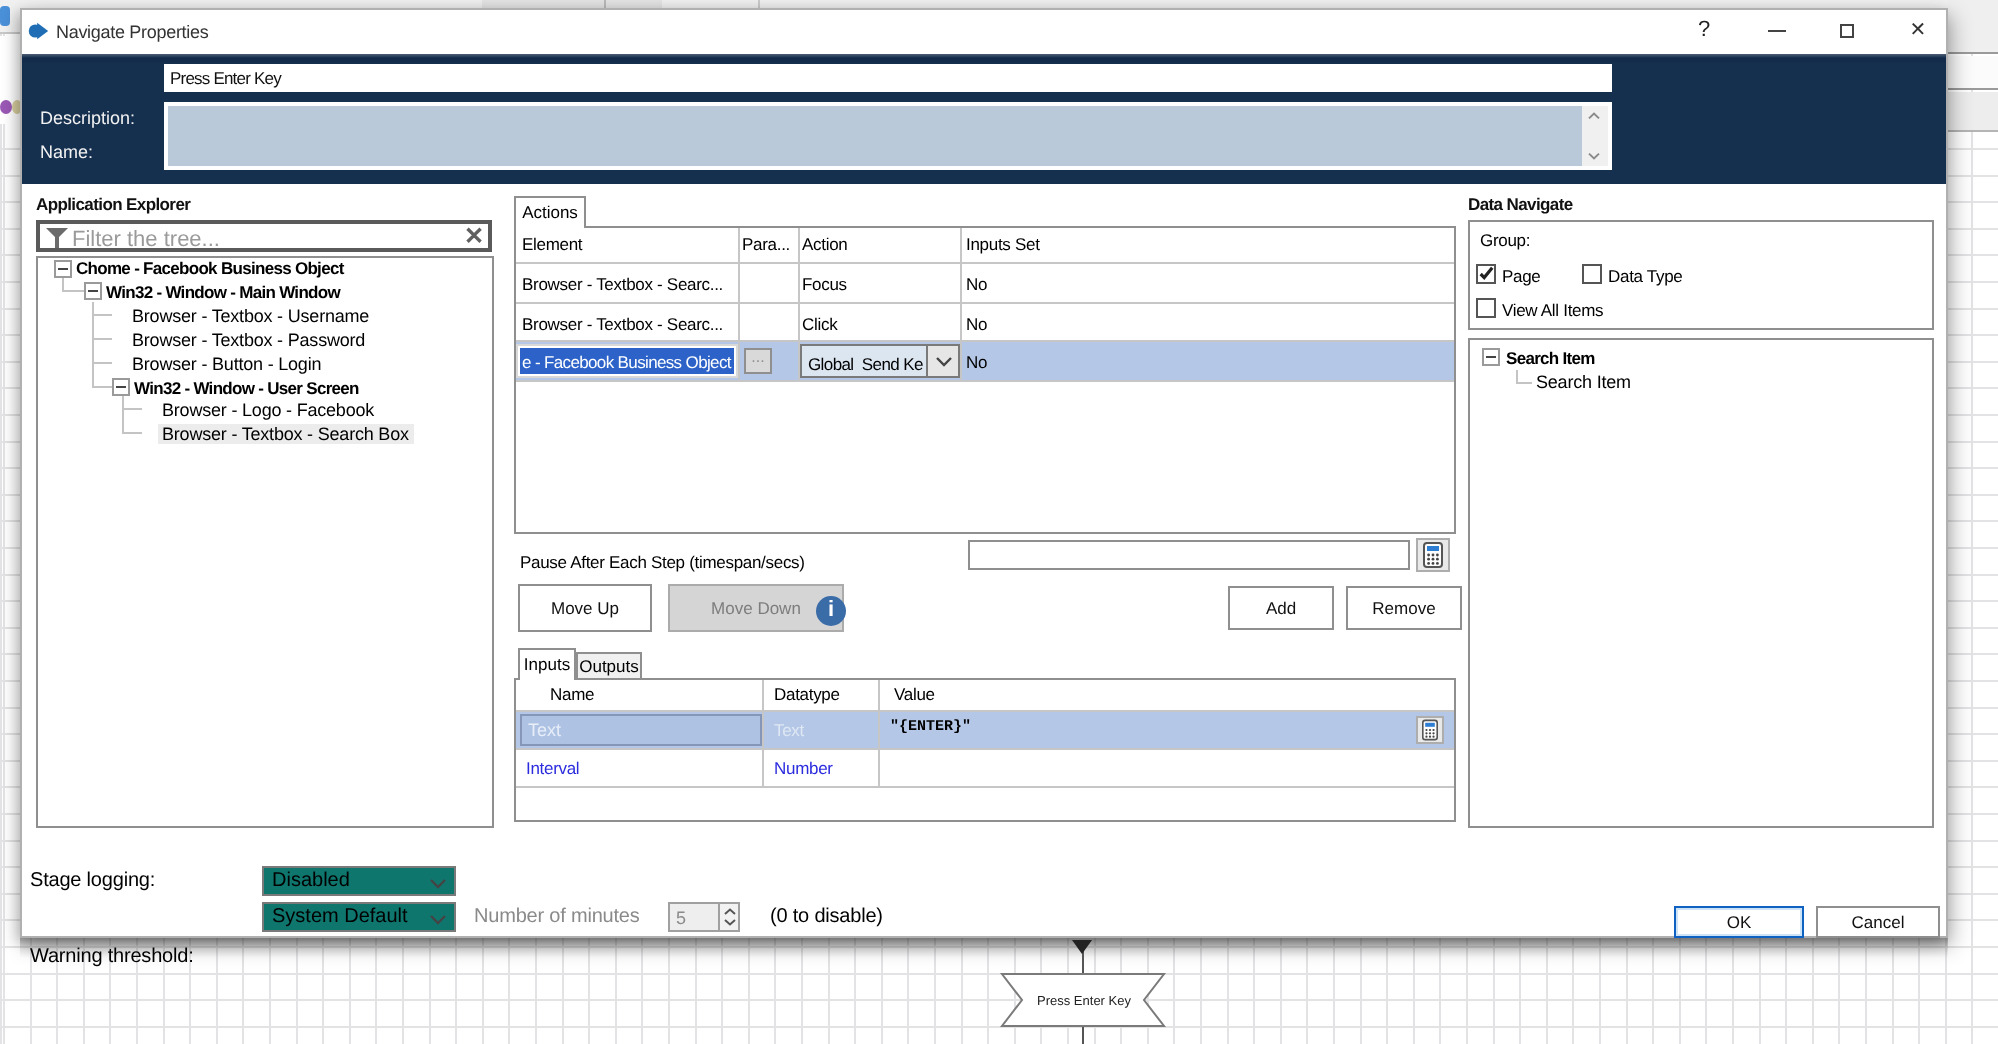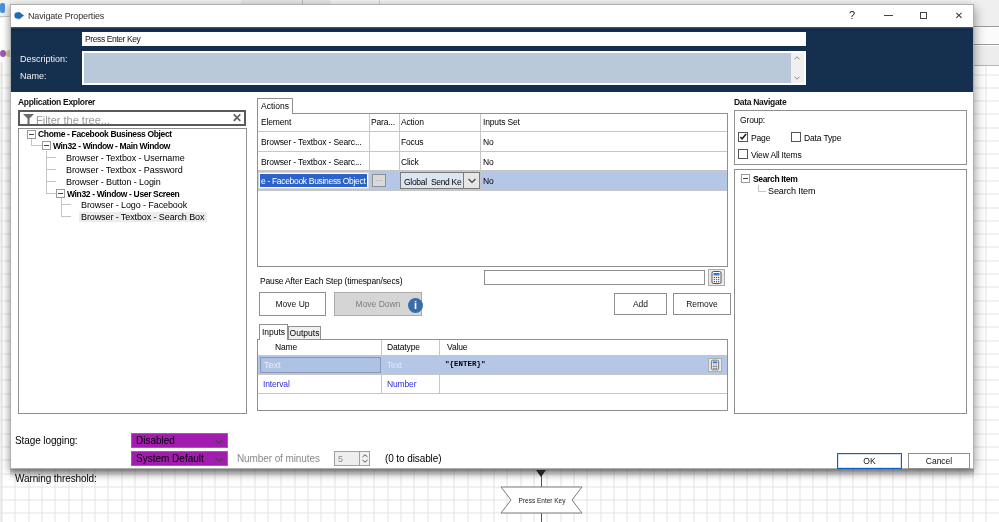--- a/index.html
+++ b/index.html
@@ -60,21 +60,21 @@
 
 .gridline { position:absolute; background:#c6c6c6; }
 .cellt { position:absolute; font-size:8.5px; white-space:nowrap; letter-spacing:-0.15px; }
 
 .btn { position:absolute; background:#fff; border:1px solid #8f8f8f; text-align:center; font-size:8.5px; color:#111; }
 .btn.dis { background:#d5d5d5; color:#7d7d7d; border-color:#ababab; }
 
 .tab { position:absolute; background:#fff; border:1px solid #8f8f8f; border-bottom:none; text-align:center; font-size:8.5px; z-index:2; }
 .tab.inactive { background:#f0f0f0; border-bottom:1px solid #8f8f8f; z-index:1; }
 
-.combo { position:absolute; background:#a21caf; border:1px solid #7a7a7a; font-size:10px; }
+.combo { position:absolute; background:#0f766e; border:1px solid #7a7a7a; font-size:10px; }
 .bl { position:absolute; font-size:10px; white-space:nowrap; letter-spacing:-0.1px; }
 
 .cb { position:absolute; width:10px; height:10px; border:1px solid #555; background:#fff; }
 
 .calcbtn { position:absolute; width:17px; height:17px; background:#e9e9e9; border:1px solid #adadad; }
 .chevsvg { position:absolute; }
 </style>
 </head>
 <body>
 <div id="canvas">

